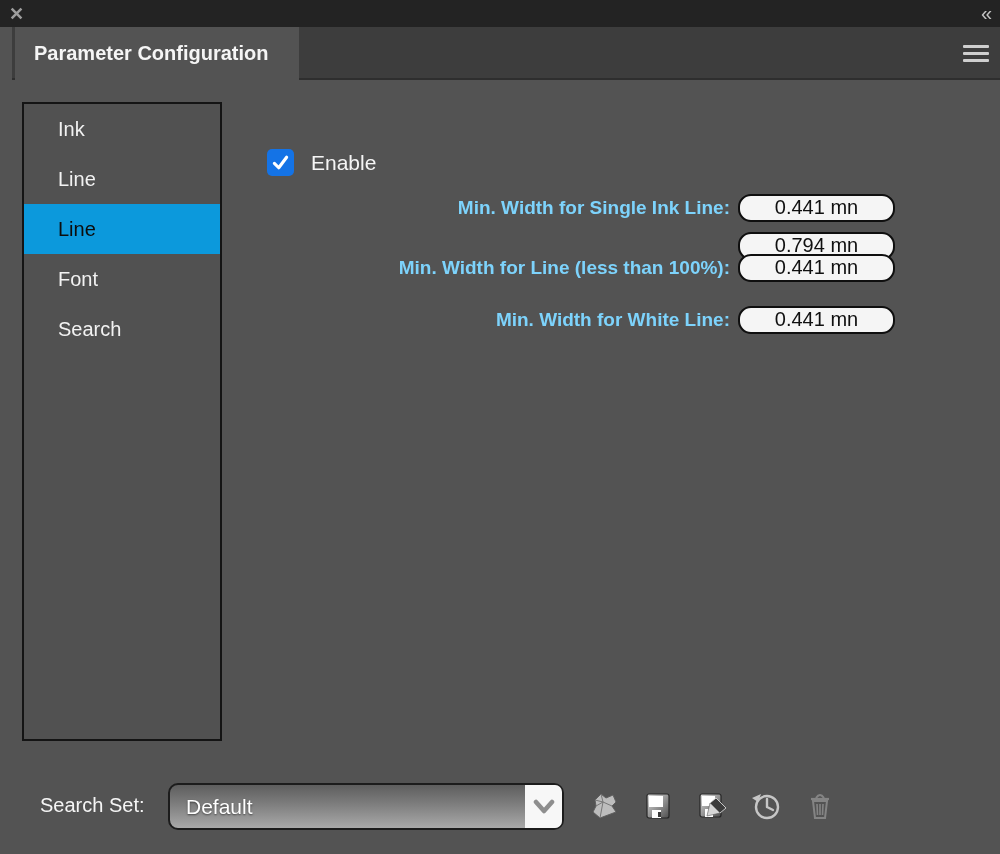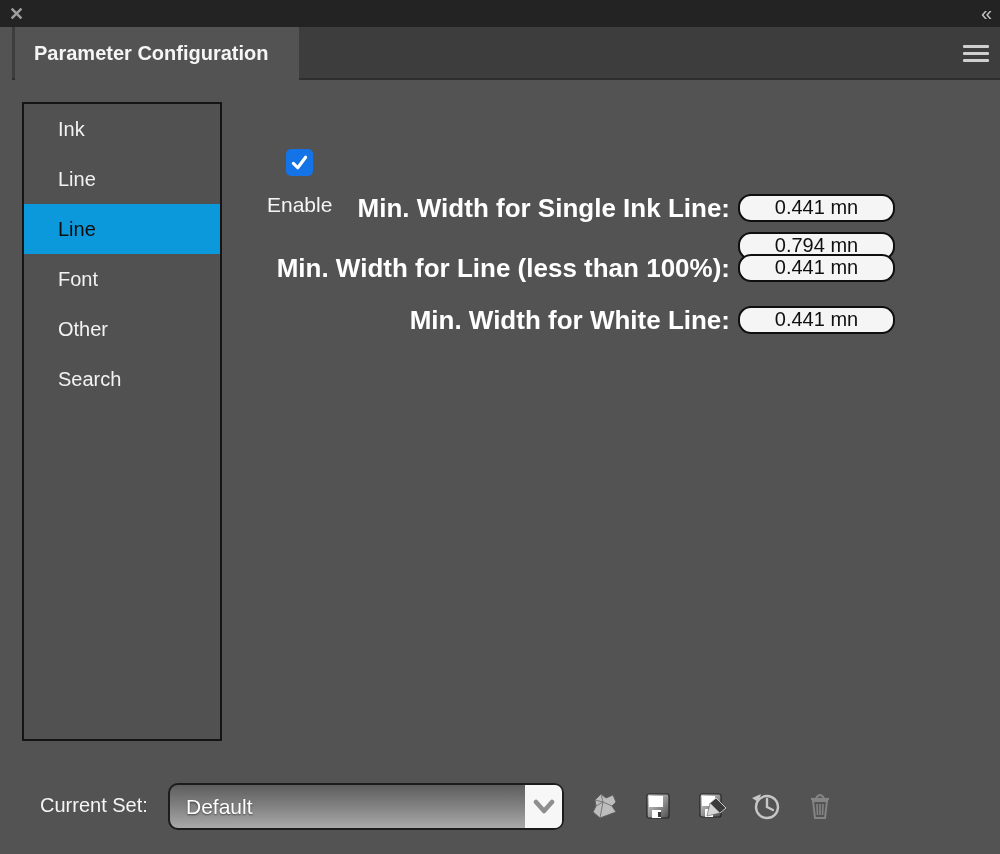--- a/index.html
+++ b/index.html
@@ -40,33 +40,33 @@
   .hamburger{position:absolute;right:11px;top:18px;width:26px;height:17px;display:flex;flex-direction:column;justify-content:space-between;cursor:pointer;}
   .hamburger span{display:block;height:3px;background:#cfcfcf;border-radius:1px;}
   
   .sidebar{
     position:absolute;left:22px;top:102px;width:200px;height:639px;
     border:2px solid #141414;background:#515151;overflow:hidden;
   }
   .side-item{height:50px;line-height:50px;padding-left:34px;color:var(--text-light);font-size:20px;cursor:pointer;}
   .side-item.selected{background:var(--selection-blue);color:#0d0d0d;}
   
-  .enable-row{position:absolute;left:267px;top:149px;display:flex;align-items:center;gap:17px;flex-direction:column;}
+  .enable-row{position:absolute;left:267px;top:149px;display:flex;align-items:center;gap:17px;}
   .checkbox{
     width:27px;height:27px;border-radius:5px;background:#7a7a7a;
     display:flex;align-items:center;justify-content:center;cursor:pointer;
   }
   .checkbox.checked{background:var(--checkbox-blue);}
   .checkbox svg{display:none;}
   .checkbox.checked svg{display:block;}
   .enable-label{color:#f5f5f5;font-size:21px;}
   
   .param-rows{position:absolute;left:240px;right:105px;top:0;height:0;}
   .param-row{position:absolute;right:0;left:0;height:28px;display:flex;align-items:center;justify-content:flex-end;gap:8px;}
-  .param-label{color:#ffffff;font-size:26px;font-weight:700;white-space:nowrap;}
+  .param-label{color:#7dd3fc;font-size:19px;font-weight:700;white-space:nowrap;}
   .param-input{
     width:157px;height:28px;border:2px solid #0f0f0f;border-radius:13px;
     background:var(--field-bg);color:#101010;font-family:"Liberation Sans",sans-serif;
     font-size:20px;text-align:center;padding-bottom:2px;outline:none;
   }
   
   .footer-label{position:absolute;left:40px;top:794px;color:#f5f5f5;font-size:20px;}
   .dropdown{
     position:absolute;left:168px;top:783px;width:396px;height:47px;
     border:2px solid #1c1c1c;border-radius:10px;cursor:pointer;
@@ -104,21 +104,20 @@
         <span></span>
         <span></span>
     </div>
   </div>
 
   <div class="sidebar">
       <div class="side-item"><span>Ink</span></div>
       <div class="side-item"><span>Line</span></div>
       <div class="side-item selected"><span>Line</span></div>
       <div class="side-item"><span>Font</span></div>
-      <div class="side-item"><span>Other</span></div>
       <div class="side-item"><span>Search</span></div>
     </div>
 
   <div class="enable-row">
     <div class="checkbox checked">
       <svg width="21" height="21" viewBox="0 0 24 24">
         <polyline points="5,13 10,18 19,6" fill="none" stroke="#ffffff" stroke-width="3.6" stroke-linecap="round" stroke-linejoin="round"></polyline>
       </svg>
     </div>
     <span class="enable-label">Enable</span>
@@ -135,21 +134,21 @@
       <div class="param-row" style="top: 254px;">
         <label class="param-label">Min. Width for Line (less than 100%):</label>
         <input type="text" class="param-input" value="0.441 mn" style="">
       </div>
       <div class="param-row" style="top: 306px;">
         <label class="param-label">Min. Width for White Line:</label>
         <input type="text" class="param-input" value="0.441 mn" style="">
       </div>
     </div>
 
-  <span class="footer-label">Current Set:</span>
+  <span class="footer-label">Search Set:</span>
 
   <div class="dropdown">
     <span class="dropdown-value">Default</span>
     <div class="dropdown-chevron-box">
       <svg width="24" height="16" viewBox="0 0 24 16">
         <polyline points="4,3 12,12 20,3" fill="none" stroke="#8e8e8e" stroke-width="4.5" stroke-linecap="round" stroke-linejoin="round"></polyline>
       </svg>
     </div>
   </div>
 

